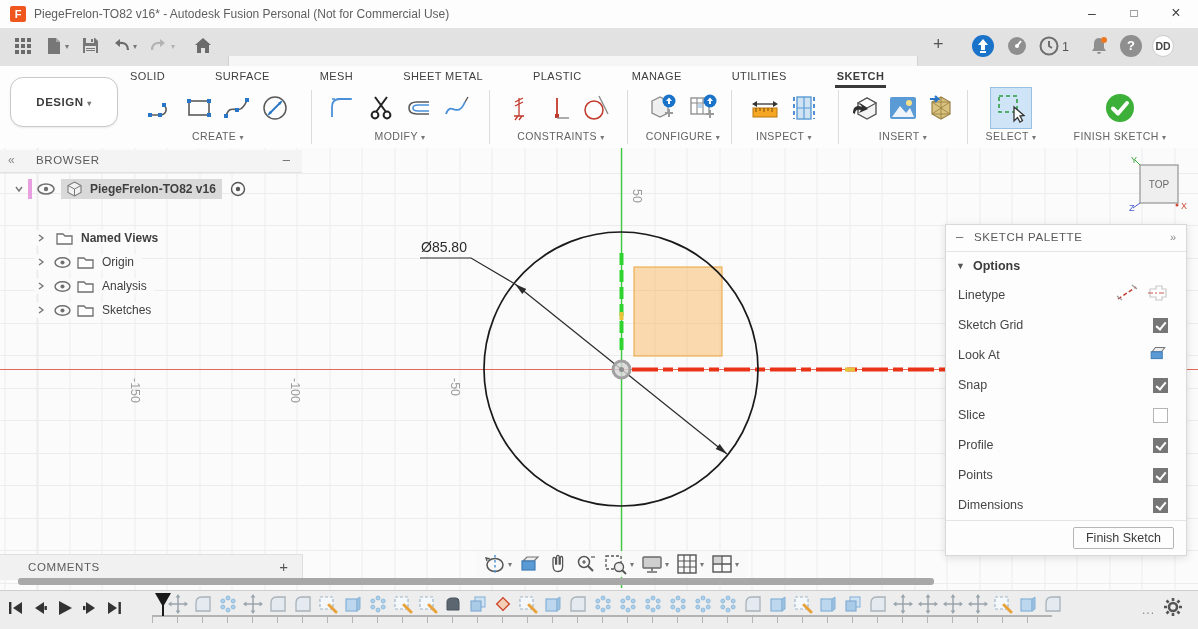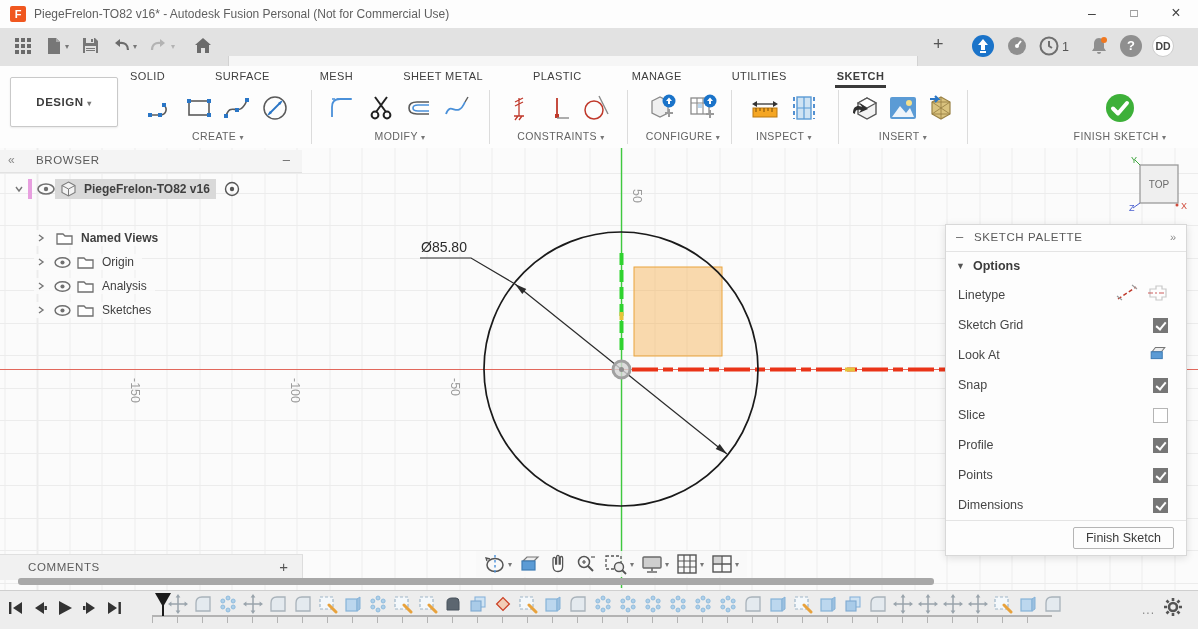--- a/index.html
+++ b/index.html
@@ -18,21 +18,21 @@
   .caret{font-size:8px;color:#777;display:inline-block;}
   .doc-tab{position:absolute;left:228px;top:28px;width:688px;height:38px;background:#f6f6f6;border-left:1px solid #d2d2d2;border-right:1px solid #d2d2d2;}
   .doc-tab-label{position:absolute;left:266px;top:11px;font-size:12.5px;color:#4a4a4a;}
   .doc-close{position:absolute;right:12px;top:9px;font-size:14px;color:#666;}
   .tr-circle{position:absolute;top:7px;width:22px;height:22px;border-radius:50%;}
   
   .ribbon{position:absolute;left:0;top:66px;width:1198px;height:82px;background:#fdfdfd;border-bottom:1px solid #e0e0e0;}
   .rtabs{position:absolute;left:128px;top:0;height:22px;display:flex;gap:46px;}
   .rtab{font-size:11px;color:#3e3e3e;letter-spacing:.4px;padding:4px 2px 2px 2px;white-space:nowrap;}
   .rtab.active{font-weight:bold;border-bottom:3px solid #3a3a3a;}
-  .design-btn{position:absolute;left:10px;top:11px;width:106px;height:48px;background:#fff;border:1px solid #c9c9c9;border-radius:2px;box-shadow:0 1px 2px rgba(0,0,0,.08);font-size:11.5px;font-weight:bold;color:#3c3c3c;letter-spacing:.5px;text-align:center;line-height:48px;}
+  .design-btn{position:absolute;left:10px;top:11px;width:106px;height:48px;background:#fff;border:1px solid #c9c9c9;border-radius:13px;box-shadow:0 1px 2px rgba(0,0,0,.08);font-size:11.5px;font-weight:bold;color:#3c3c3c;letter-spacing:.5px;text-align:center;line-height:48px;}
   .rgroup{position:absolute;top:24px;height:56px;}
   .gicons{display:flex;align-items:center;gap:10px;height:36px;}
   .glabel{text-align:center;font-size:10.5px;color:#636363;letter-spacing:.4px;margin-top:4px;white-space:nowrap;}
   .gdivider{position:absolute;top:24px;width:1px;height:54px;background:#dcdcdc;}
   .select-btn{width:40px;height:40px;background:#cfe5f7;border:1px solid #97c0e2;display:flex;align-items:center;justify-content:center;}
   
   .canvas{position:absolute;left:0;top:148px;width:1198px;height:442px;background:#fbfbfb;
     background-image:repeating-linear-gradient(0deg,#ececec 0 1px,transparent 1px 32.5px),repeating-linear-gradient(90deg,#ececec 0 1px,transparent 1px 32.5px);
     background-position:4.5px 26px;}
   
@@ -368,20 +368,31 @@
               <path d="M15 4 L24 9 V21 L15 26 L6 21 V9 Z" fill="#d9c27e" stroke="#9a8246" stroke-width="1.2"></path>
               <path d="M15 4 L15 26 M6 9 L24 21 M24 9 L6 21 M6 9 H24 M6 21 H24" stroke="#9a8246" stroke-width=".9" fill="none"></path>
               <path d="M4 6 H12 L9 3 M12 6 L9 9" stroke="#2a76c6" stroke-width="2.2" fill="none"></path>
             </svg>
           </span>
       </div>
       <div class="glabel"><span>INSERT</span> <span class="caret">▾</span></div>
     </div>
     <div class="gdivider" style="left:967px;"></div>
 
+    <div class="rgroup" style="left:975px;width:72px;">
+      <div class="gicons" style="justify-content:center;">
+        <div class="select-btn">
+          <svg width="34" height="34" viewBox="0 0 34 34">
+              <rect x="5" y="5" width="18" height="16" fill="none" stroke="#2e9e44" stroke-width="1.6" stroke-dasharray="4 3"></rect>
+              <path d="M20 16 L20 30 L23.5 26.5 L26 31 L28.5 29.5 L26 25 L30 24.5 Z" fill="#fff" stroke="#333" stroke-width="1.3"></path>
+            </svg>
+        </div>
+      </div>
+      <div class="glabel"><span>SELECT</span> <span class="caret">▾</span></div>
+    </div>
 
     <div class="rgroup" style="left:1055px;width:130px;">
       <div class="gicons" style="justify-content:center;">
         <span>
             <svg width="32" height="32" viewBox="0 0 32 32">
               <circle cx="16" cy="16" r="14" fill="#3db039"></circle>
               <path d="M9 16.5 L14 21.5 L23 11" stroke="#fff" stroke-width="4" fill="none" stroke-linecap="round" stroke-linejoin="round"></path>
             </svg>
           </span>
       </div>
@@ -510,21 +521,21 @@
             <path d="M2 3 L5 7 L8 3" stroke="#777" stroke-width="1.4" fill="none"></path>
           </svg>
         </span>
       <span class="pinkbar"></span>
       <span>
           <svg width="18" height="14" viewBox="0 0 18 14">
             <ellipse cx="9" cy="7" rx="8" ry="5" fill="none" stroke="#6f6f6f" stroke-width="1.6"></ellipse>
             <circle cx="9" cy="7" r="2.2" fill="#6f6f6f"></circle>
           </svg>
         </span>
-      <span class="root-hl" style="align-items:center;">
+      <span class="root-hl" style="margin-left:6px;align-items:center;">
         <svg width="15" height="16" viewBox="0 0 15 16">
             <path d="M7.5 1 L14 4.5 V11.5 L7.5 15 L1 11.5 V4.5 Z" fill="#f2f2f2" stroke="#7a7a7a" stroke-width="1.1"></path>
             <path d="M1 4.5 L7.5 8 L14 4.5 M7.5 8 V15" stroke="#7a7a7a" stroke-width="1" fill="none"></path>
           </svg>
         <span class="br-label" style="font-weight:bold;">PiegeFrelon-TO82 v16</span>
       </span>
       <span style="margin-left:8px;">
           <svg width="16" height="16" viewBox="0 0 16 16">
             <circle cx="8" cy="8" r="6.5" fill="none" stroke="#555" stroke-width="1.4"></circle>
             <circle cx="8" cy="8" r="2.2" fill="#555"></circle>

